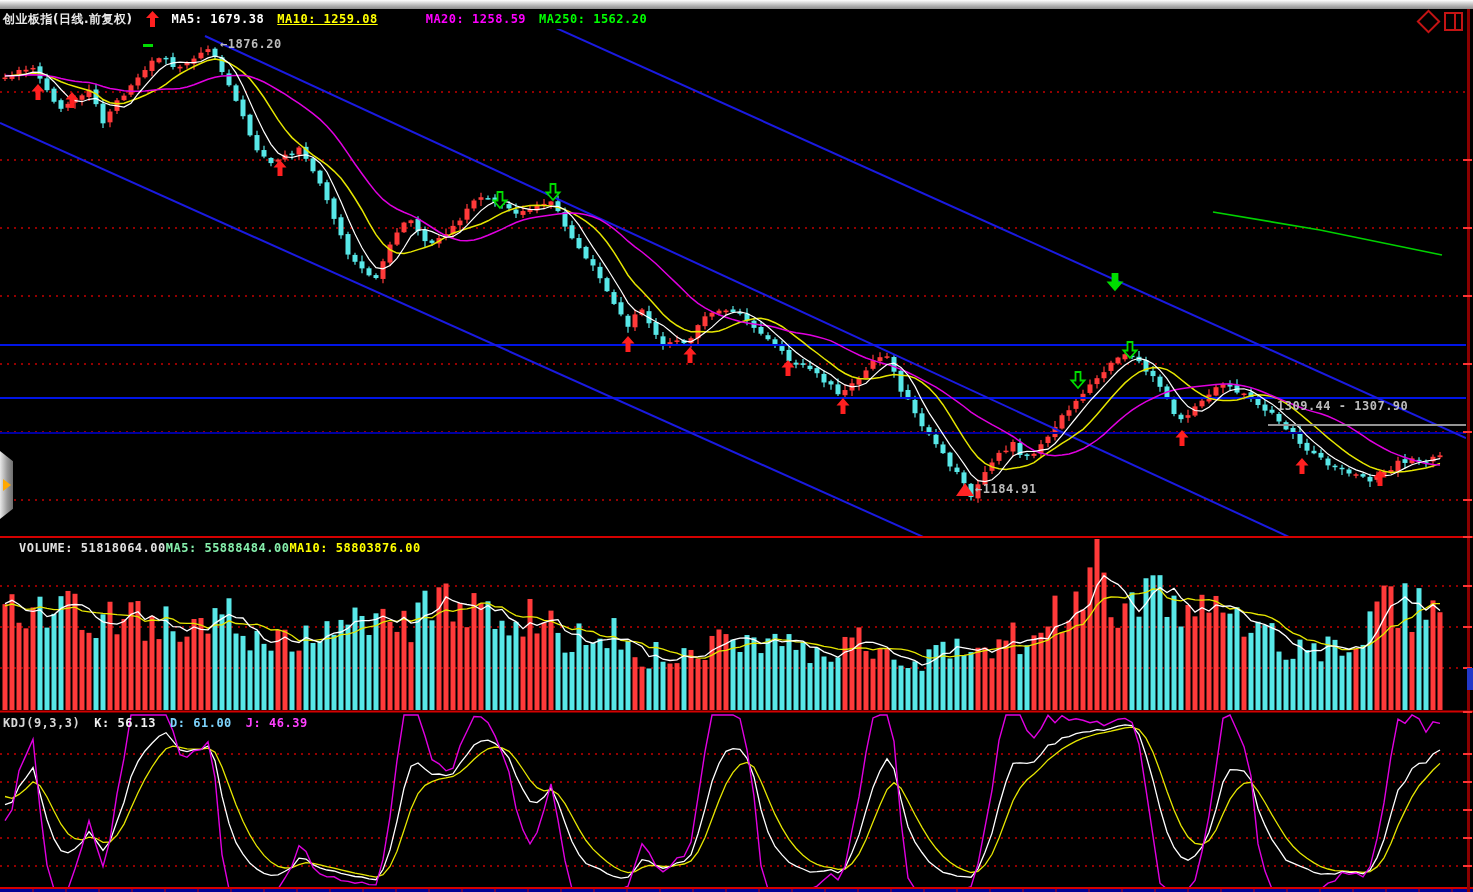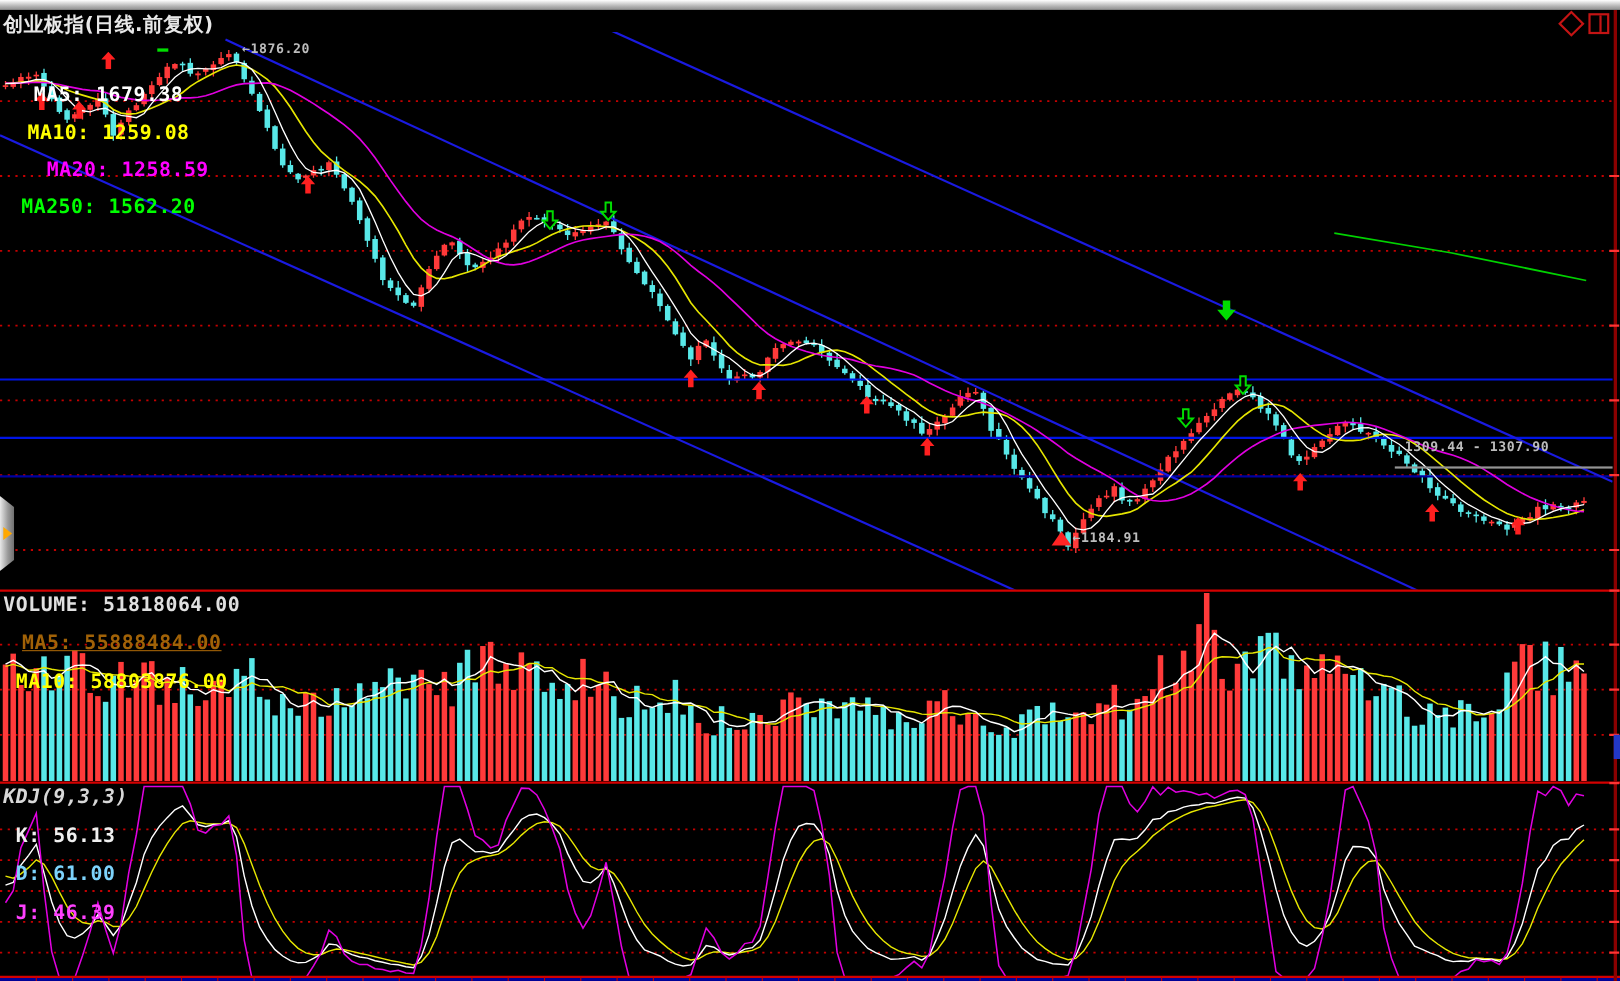--- a/index.html
+++ b/index.html
@@ -2,23 +2,23 @@
 <html><head>
 <meta charset="utf-8">
 <style>
   html,body{margin:0;padding:0;background:#222;}
   #screen{position:relative;width:1473px;height:892px;background:#000;overflow:hidden;
           font-family:"DejaVu Sans Mono","Liberation Mono",monospace;}
   #topstrip{position:absolute;left:0;top:0;width:1473px;height:9px;
             background:linear-gradient(#ffffff,#ababab 70%,#8f8f8f);}
   svg.chart{position:absolute;left:0;top:9px;}
   .hdr{position:absolute;display:flex;align-items:center;white-space:nowrap;
-       font-size:18px;font-weight:bold;letter-spacing:.5px;flex-direction:column;}
+       font-size:12px;font-weight:bold;letter-spacing:.5px;}
   #mainHdr{left:3px;top:10px;height:18px;gap:13px;}
-  #volHdr{left:3px;top:539px;height:18px;gap:14px;}
+  #volHdr{left:19px;top:539px;height:18px;}
   #kdjHdr{left:3px;top:714px;height:18px;gap:14px;}
   .ttl{font-family:"DejaVu Sans","Liberation Sans",sans-serif;color:#e8e8e8;font-weight:bold;}
   .lbl{position:absolute;font-size:12px;color:#bcbcbc;font-weight:bold;letter-spacing:.5px;}
   #peakLbl{left:220px;top:37px;}
   #lowLbl{left:956px;top:502px;display:flex;align-items:center;}
   #lowTri{width:0;height:0;border-left:9px solid transparent;border-right:9px solid transparent;
           border-bottom:13px solid #ff2424;margin-right:1px;}
   #rangeLbl{left:1277px;top:399px;}
   #rangeLine{position:absolute;left:1268px;top:424px;width:198px;height:2px;background:#949494;}
   #icons{position:absolute;left:1420px;top:12px;display:flex;align-items:center;gap:7px;}
@@ -800,46 +800,46 @@
   <div class="panel-hit" style="top:713px;height:175px;"></div>
 
   <div id="mainHdr" class="hdr">
     <span class="ttl">创业板指(日线.前复权)</span>
     <span style="display:inline-flex;">
       <svg width="13" height="16" viewBox="0 0 13 16">
           <polygon points="6.5,0 0,7 4,7 4,16 9,16 9,7 13,7" fill="#ff2020"></polygon>
         </svg>
     </span>
     <span style="color: rgb(255, 255, 255);">MA5: 1679.38</span>
-    <span style="color: rgb(255, 255, 0);">MA10: 1259.08</span>
+    <span style="color: rgb(255, 255, 0); text-decoration: underline;">MA10: 1259.08</span>
     <span style="color: rgb(255, 0, 255); margin-left: 35px;">MA20: 1258.59</span>
     <span style="color: rgb(0, 255, 0);">MA250: 1562.20</span>
   </div>
 
   <div id="icons">
     <div id="diamond"></div>
     <div id="split"></div>
   </div>
 
   <div id="peakLbl" class="lbl" style="left: 220px; top: 37px;">←1876.20</div>
   <div id="lowLbl" class="lbl" style="left: 956px; top: 482px;">
     <span id="lowTri"></span>
     <span>←1184.91</span>
   </div>
   <div id="rangeLbl" class="lbl" style="left: 1277px; top: 399px;">1309.44 - 1307.90</div>
   <div id="rangeLine" style="left: 1268px; top: 424px; width: 198px;"></div>
 
   <div id="volHdr" class="hdr">
     <span style="color: rgb(224, 224, 224);">VOLUME: 51818064.00</span>
-    <span style="color: #a16207; text-decoration: underline;">MA5: 55888484.00</span>
+    <span style="color: #86efac;">MA5: 55888484.00</span>
     <span style="color: rgb(255, 255, 0);">MA10: 58803876.00</span>
   </div>
 
   <div id="kdjHdr" class="hdr">
-    <span style="color: rgb(216, 216, 216); font-style: italic;">KDJ(9,3,3)</span>
+    <span style="color: rgb(216, 216, 216);">KDJ(9,3,3)</span>
     <span style="color: rgb(240, 240, 240);">K: 56.13</span>
     <span style="color: #7dd3fc;">D: 61.00</span>
     <span style="color: rgb(255, 64, 255);">J: 46.39</span>
   </div>
 
   <div id="sidetab">
     <div class="arrow"></div>
   </div>
 
   <div id="scrollmark"></div>

